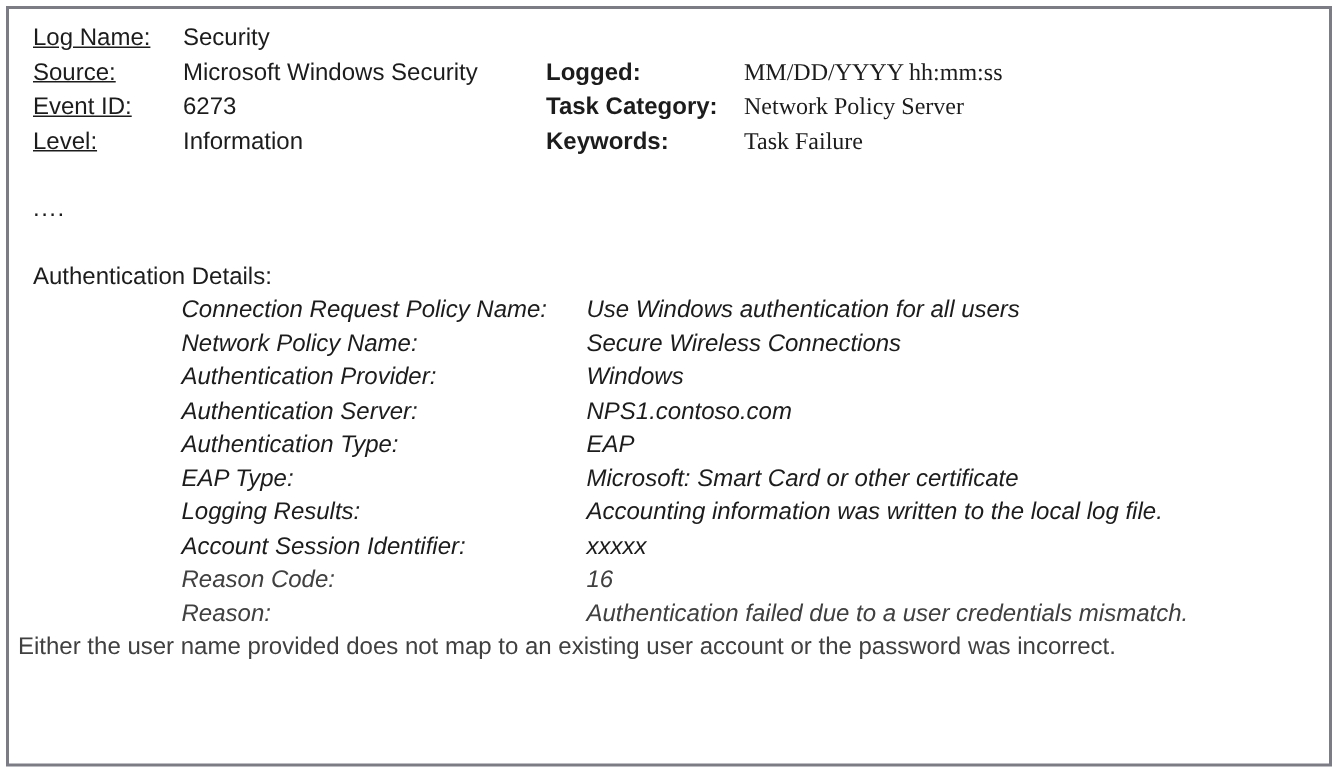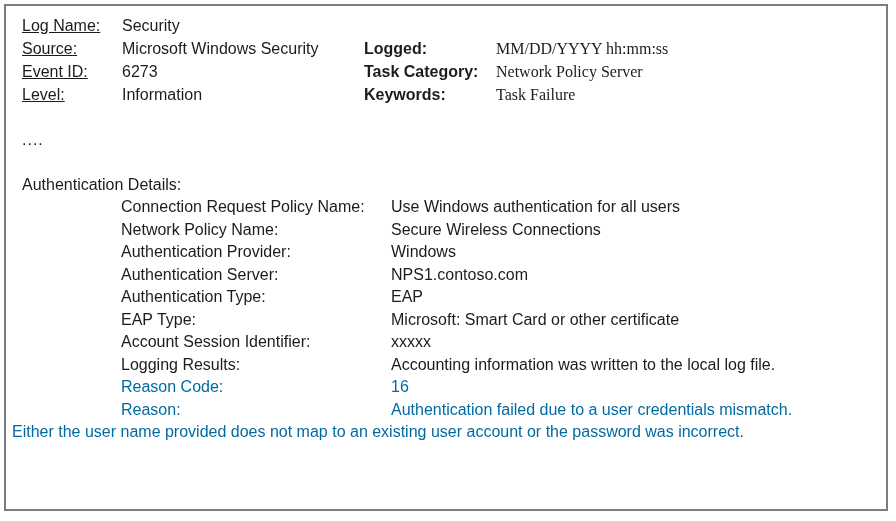--- a/index.html
+++ b/index.html
@@ -37,24 +37,25 @@
   .hv1 { width: 242px; flex: 0 0 auto; }
   .hl2 { width: 132px; flex: 0 0 auto; font-weight: bold; }
   .hv2 { flex: 1 1 auto; font-family: Liberation Serif, serif; }
   .desc { margin-top: 21px; line-height: 23px; }
   .dots { margin-top: 22px; line-height: 23px; letter-spacing: 1px; }
   .dheading { margin-top: 22px; line-height: 23px; }
   .drow {
     display: flex;
     line-height: 22.5px;
     white-space: nowrap;
+    font-style: italic;
   }
   .dlabel { margin-left: 99px; width: 270px; flex: 0 0 auto; }
   .dvalue { flex: 1 1 auto; }
-  .red { color: #0369a1; }
+  .red { color: #404040; }
   .footer-note {
     margin-left: -10px;
     line-height: 22.5px;
     white-space: nowrap;
   }
 </style>
 </head>
 <body>
 
 <div class="stage">
@@ -107,26 +108,26 @@
       </div>
       <div class="drow">
         <span class="dlabel">Authentication Type:</span>
         <span class="dvalue">EAP</span>
       </div>
       <div class="drow">
         <span class="dlabel">EAP Type:</span>
         <span class="dvalue">Microsoft: Smart Card or other certificate</span>
       </div>
       <div class="drow">
+        <span class="dlabel">Logging Results:</span>
+        <span class="dvalue">Accounting information was written to the local log file.</span>
+      </div>
+      <div class="drow">
         <span class="dlabel">Account Session Identifier:</span>
         <span class="dvalue">xxxxx</span>
-      </div>
-      <div class="drow">
-        <span class="dlabel">Logging Results:</span>
-        <span class="dvalue">Accounting information was written to the local log file.</span>
       </div>
       <div class="drow red">
         <span class="dlabel">Reason Code:</span>
         <span class="dvalue">16</span>
       </div>
       <div class="drow red">
         <span class="dlabel">Reason:</span>
         <span class="dvalue">Authentication failed due to a user credentials mismatch.</span>
       </div>
     </div>

